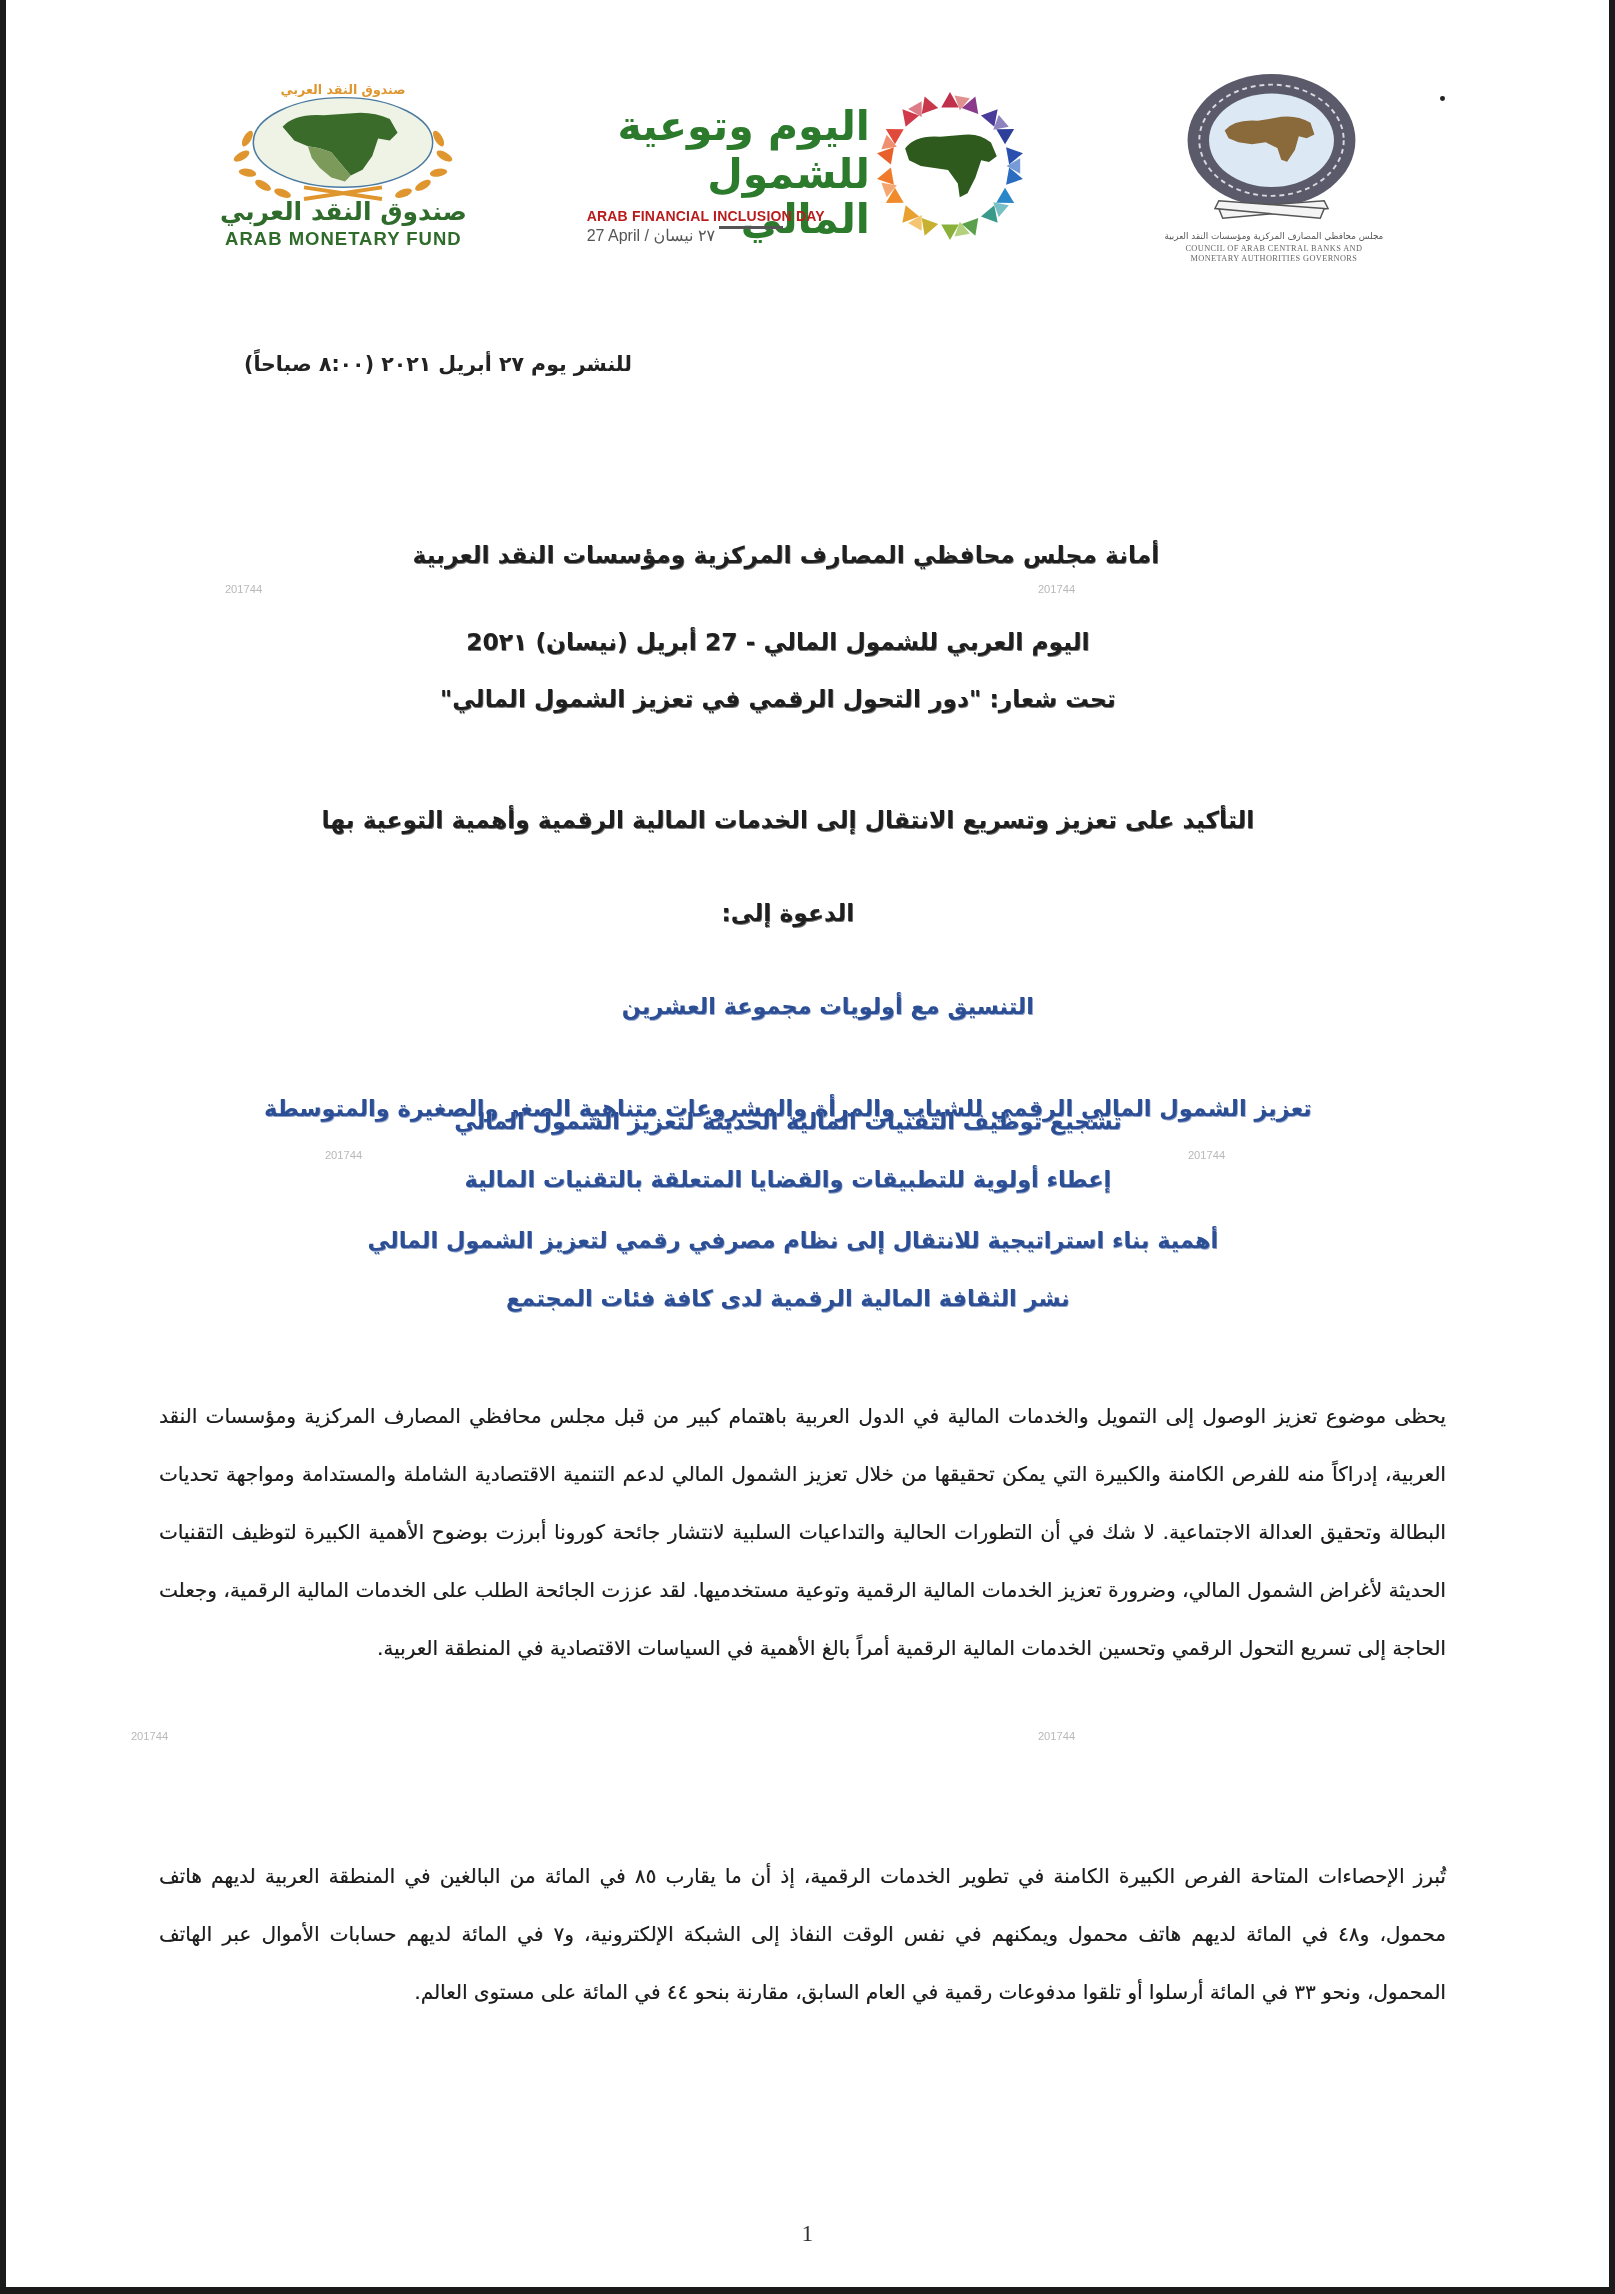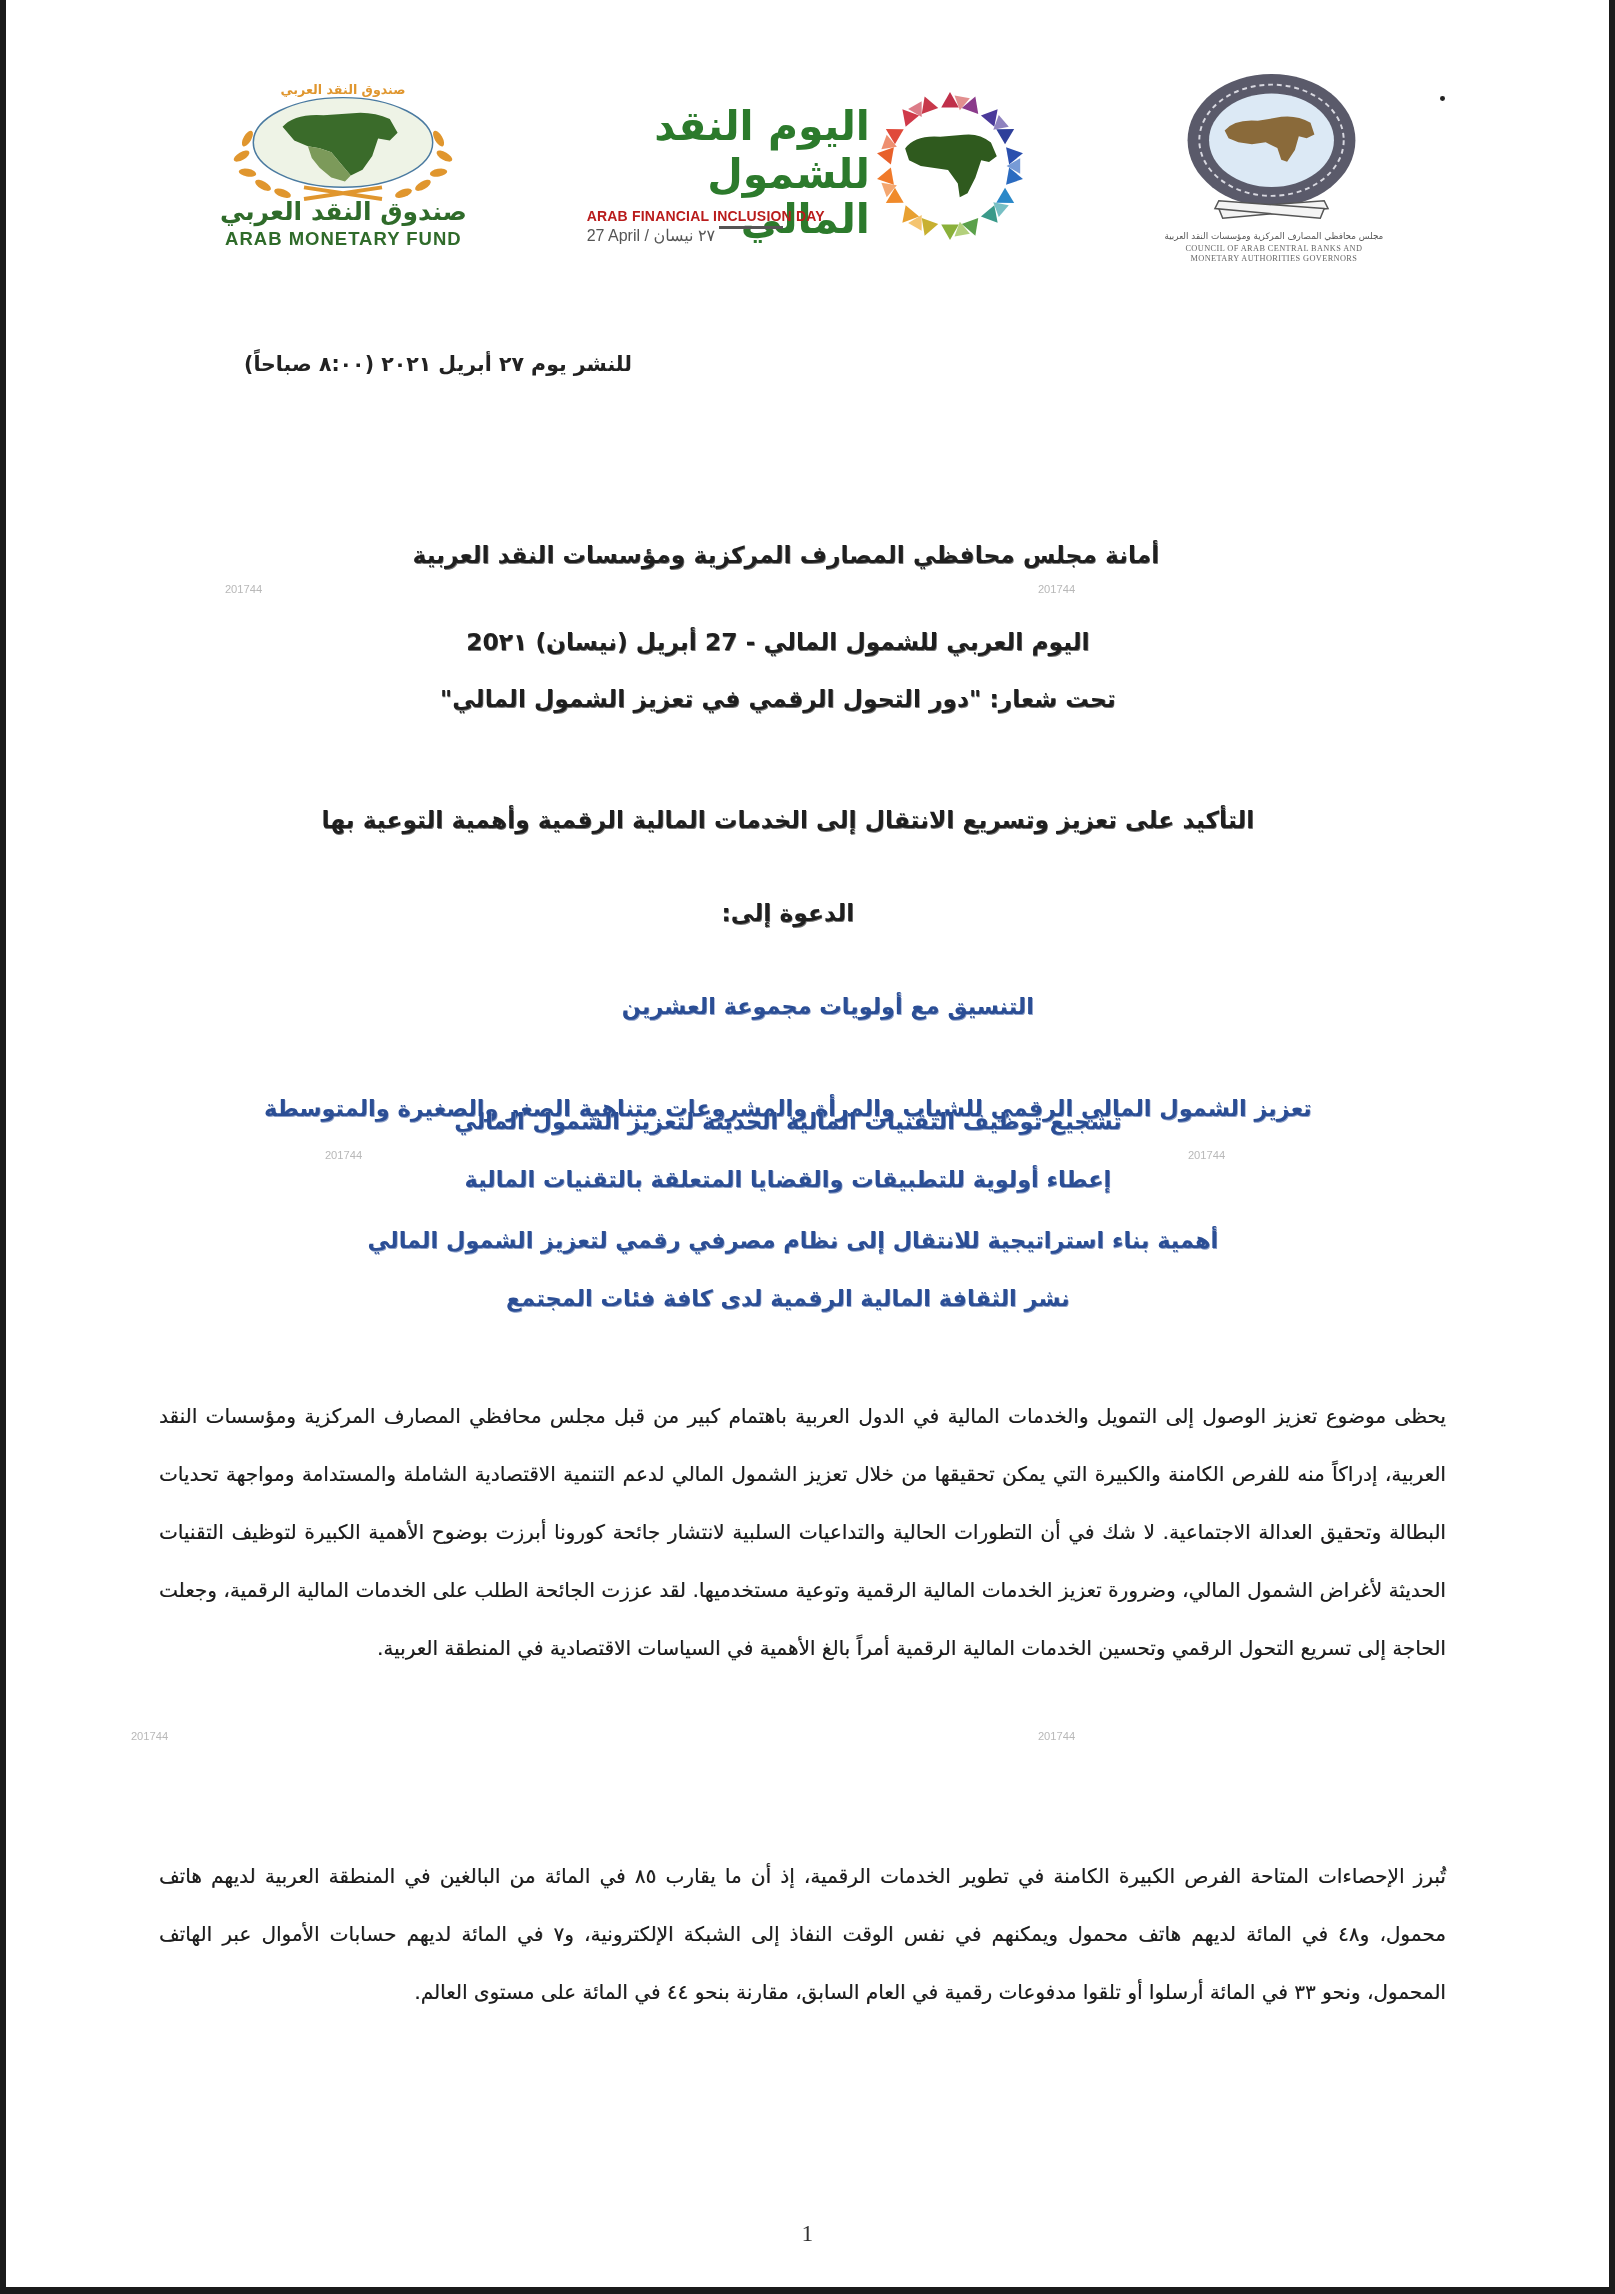--- a/index.html
+++ b/index.html
@@ -95,21 +95,21 @@
       <ellipse cx="120" cy="64" rx="92" ry="46" fill="#eef3e6" stroke="#4a7aa0" stroke-width="1.5"></ellipse>
       <path d="M58 48 Q70 34 100 36 L130 34 Q150 32 168 40 L176 54 L168 62 L156 60 L150 78 L140 92 L128 98 L118 86 L108 74 L96 70 L84 68 L70 62 Z" fill="#3a6b2a"></path>
       <path d="M84 68 L96 70 L108 74 L118 86 L128 98 L122 104 L108 100 L96 90 L88 80 Z" fill="#7c9a5a"></path>
       <text x="120" y="14" text-anchor="middle" font-family="DejaVu Sans, sans-serif" font-size="13" font-weight="bold" fill="#e0962e">صندوق النقد العربي</text>
     </svg>
     <div class="ar">صندوق النقد العربي</div>
     <div class="en">ARAB MONETARY FUND</div>
   </div>
 
   <div class="logo afid">
-    <div class="ar1">اليوم النقد</div>
+    <div class="ar1">اليوم وتوعية</div>
     <div class="ar2">للشمول المالي</div>
     <div class="en">ARAB FINANCIAL INCLUSION DAY</div>
     <div class="date">
       <span>27 April / ٢٧ نيسان</span>
         <span class="bar"></span>
     </div>
     <svg width="156" height="161" viewBox="0 0 160 165">
       <g transform="translate(80 82)">
         <g>
           <polygon points="0,-76 9,-60 -9,-60" fill="#c0304a" transform="rotate(0)"></polygon>

